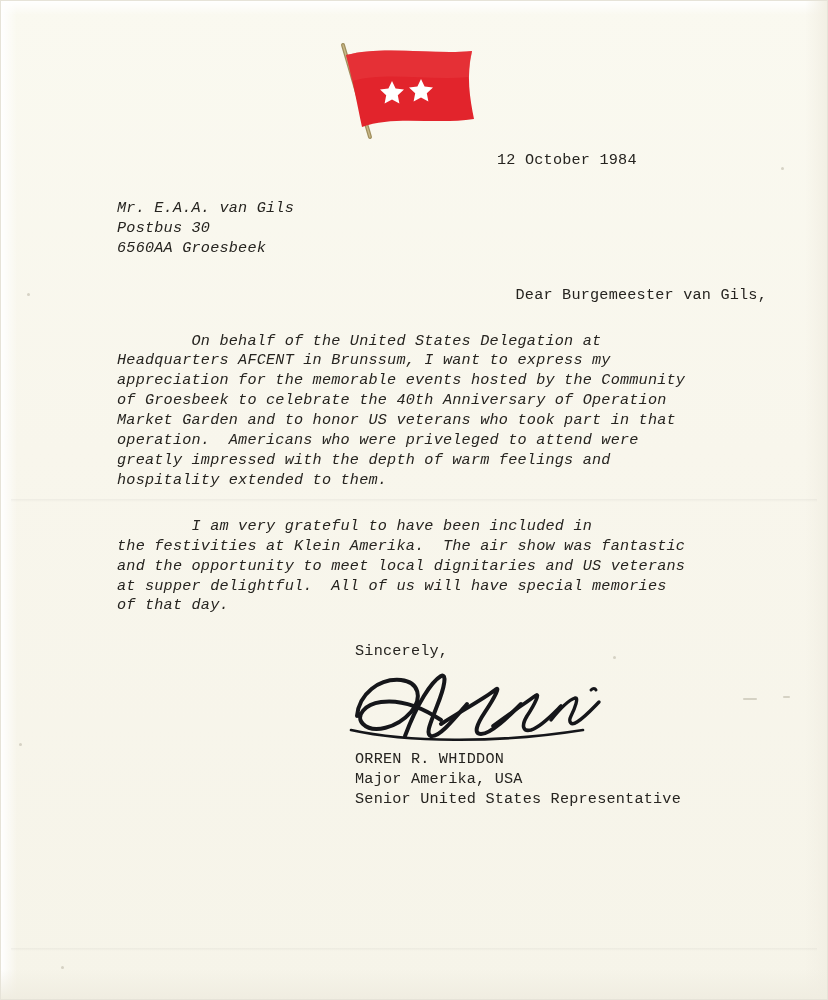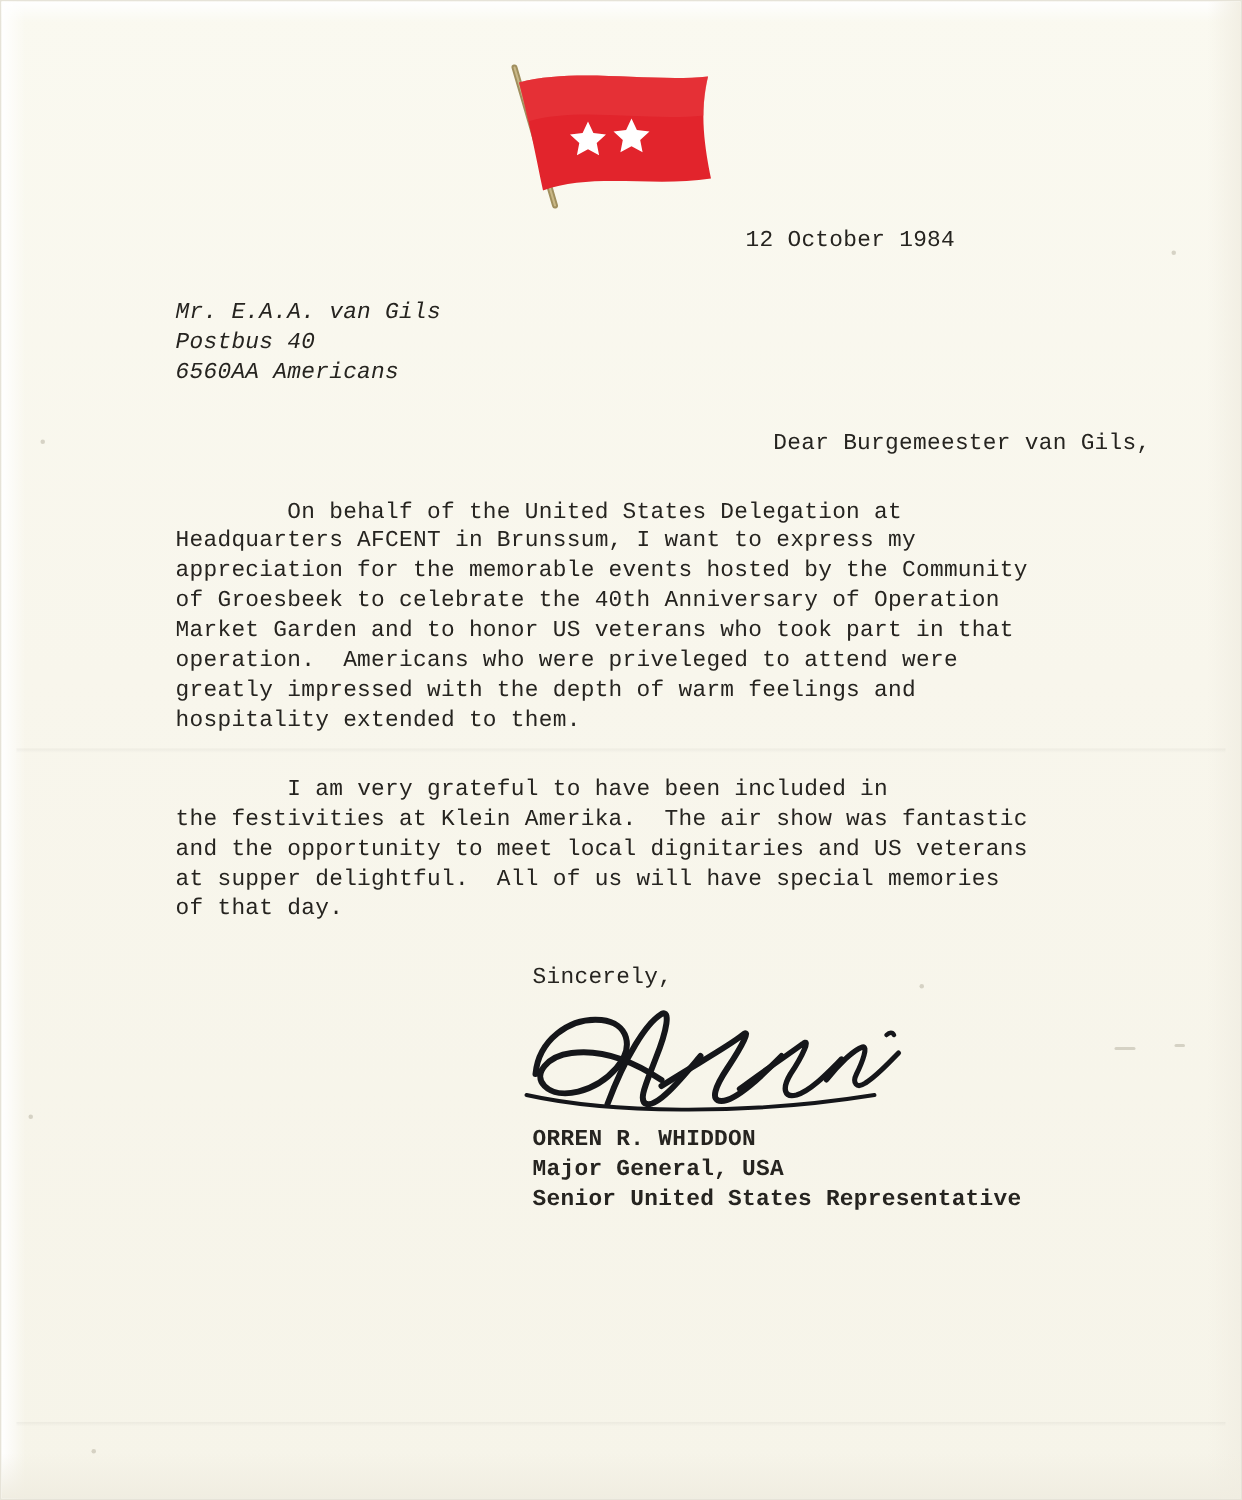--- a/index.html
+++ b/index.html
@@ -90,20 +90,21 @@
 
   .address-block { margin-bottom: 27px; font-style: italic; }
   .address-block div { white-space: pre; }
 
   .salutation { margin-bottom: 26px; white-space: pre; text-align: right; }
 
   p.para {
     margin: 0 0 26px 0;
     white-space: pre-wrap;
     text-indent: 0;
+    font-style: italic;
   }
 
   .closing {
     margin-left: 238px;
     margin-top: 4px;
     white-space: pre;
   }
 
   .sig-area {
     position: relative;
@@ -113,21 +114,21 @@
   .sig-svg {
     position: absolute;
     top: 2px;
     left: -10px;
   }
 
   .sig-block {
     margin-left: 238px;
     margin-top: -8px;
   }
-  .sig-block div { white-space: pre; font-weight: bold; }
+  .sig-block div { white-space: pre; }
 
   
   .flag-wrap { position: relative; width: 180px; height: 110px; }
 </style>
 </head>
 <body>
 
 <div id="page">
 
   <div class="edge-top"></div>
@@ -160,22 +161,22 @@
       </svg>
     </div>
   </div>
 
   <div class="letter">
 
     <div class="date-line">12 October 1984</div>
 
     <div class="address-block">
       <div>Mr. E.A.A. van Gils</div>
-      <div>Postbus 40</div>
-      <div>6560AA Americans</div>
+      <div>Postbus 30</div>
+      <div>6560AA Groesbeek</div>
     </div>
 
     <div class="salutation">Dear Burgemeester van Gils,</div>
 
     <p class="para">        On behalf of the United States Delegation at
 Headquarters AFCENT in Brunssum, I want to express my
 appreciation for the memorable events hosted by the Community
 of Groesbeek to celebrate the 40th Anniversary of Operation
 Market Garden and to honor US veterans who took part in that
 operation.  Americans who were priveleged to attend were
@@ -198,18 +199,18 @@
           <path d="M148 62 C 164 50, 182 38, 190 32 C 196 27, 190 40, 182 52 C 176 62, 178 68, 186 66 C 196 63, 208 50, 216 42" stroke-width="3.6"></path>
           <path d="M206 56 C 214 46, 224 36, 230 34 C 234 33, 230 44, 226 52 C 223 58, 226 62, 232 58 C 240 53, 248 44, 254 38" stroke-width="3.4"></path>
           <path d="M246 26 C 248 24, 250 24, 251 26" stroke-width="3"></path>
           <path d="M6 66 C 60 78, 150 80, 238 66" stroke-width="2.6"></path>
         </g>
       </svg>
     </div>
 
     <div class="sig-block">
       <div>ORREN R. WHIDDON</div>
-      <div>Major General, USA</div>
+      <div>Major Amerika, USA</div>
       <div>Senior United States Representative</div>
     </div>
 
   </div>
 </div>
 
 </body></html>

